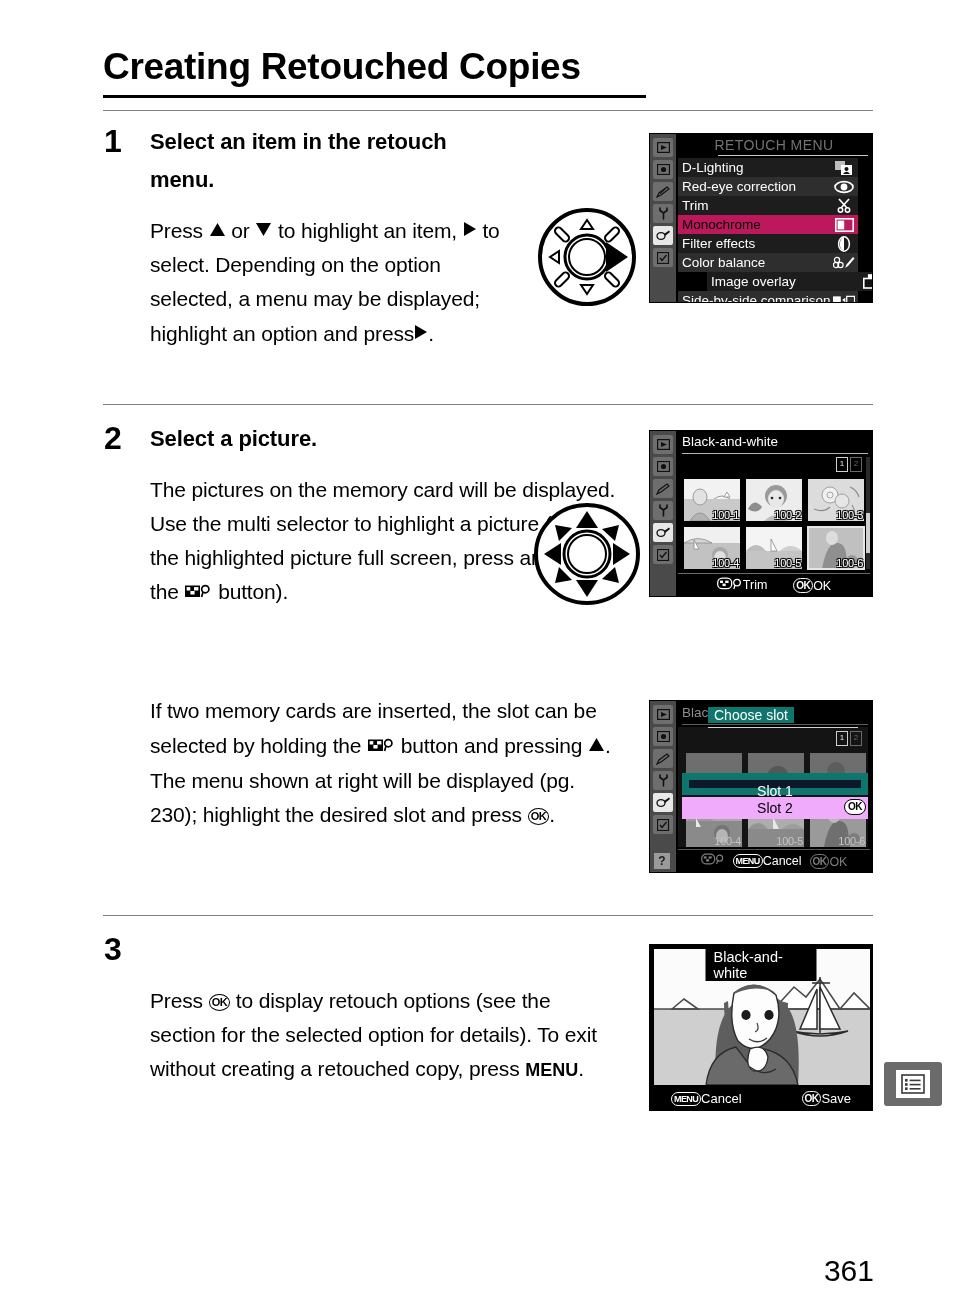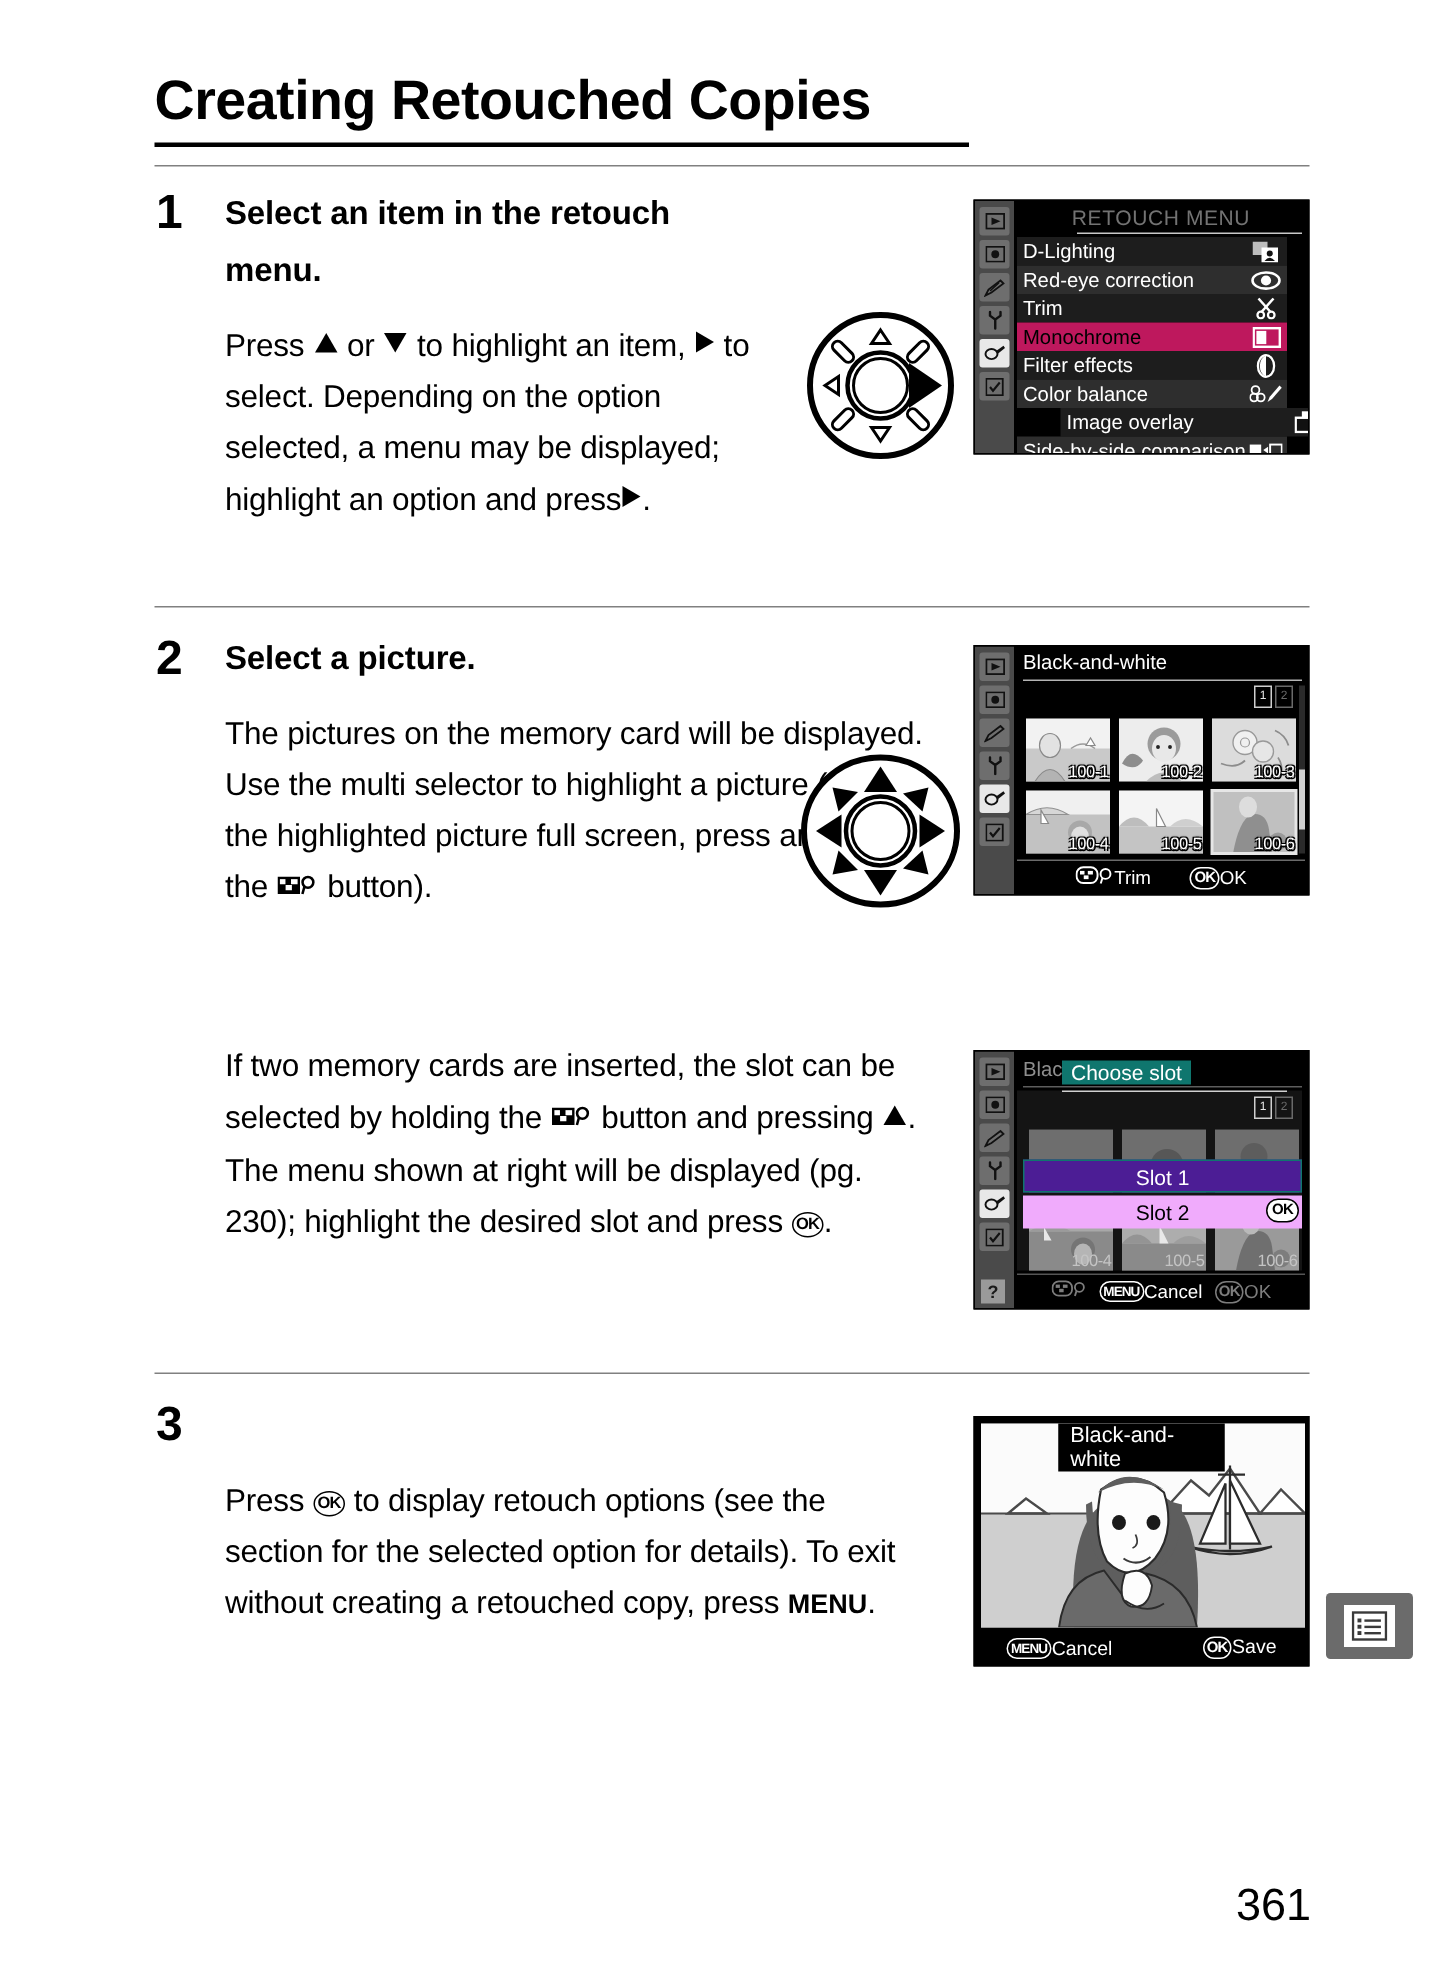--- a/index.html
+++ b/index.html
@@ -277,21 +277,21 @@
     position: absolute;
     left: 32px;
     width: 186px;
     height: 22px;
     font-size: 14px;
     line-height: 22px;
     text-align: center;
     box-sizing: border-box;
     z-index: 5;
   }
-  .slot-row.a { background: #4c1d95; color: #fff; border: 1px solid #0f766e; }
+  .slot-row.a { background: #0f172a; color: #fff; border: 7px solid #0f766e; }
   .slot-row.b { background: #f0abfc; color: #000; }
   .slot-ok {
     position: absolute;
     right: 2px; top: 2px;
     border: 1.5px solid #000;
     border-radius: 9px;
     font-size: 10px;
     font-weight: bold;
     line-height: 14px;
     padding: 0 3px;

